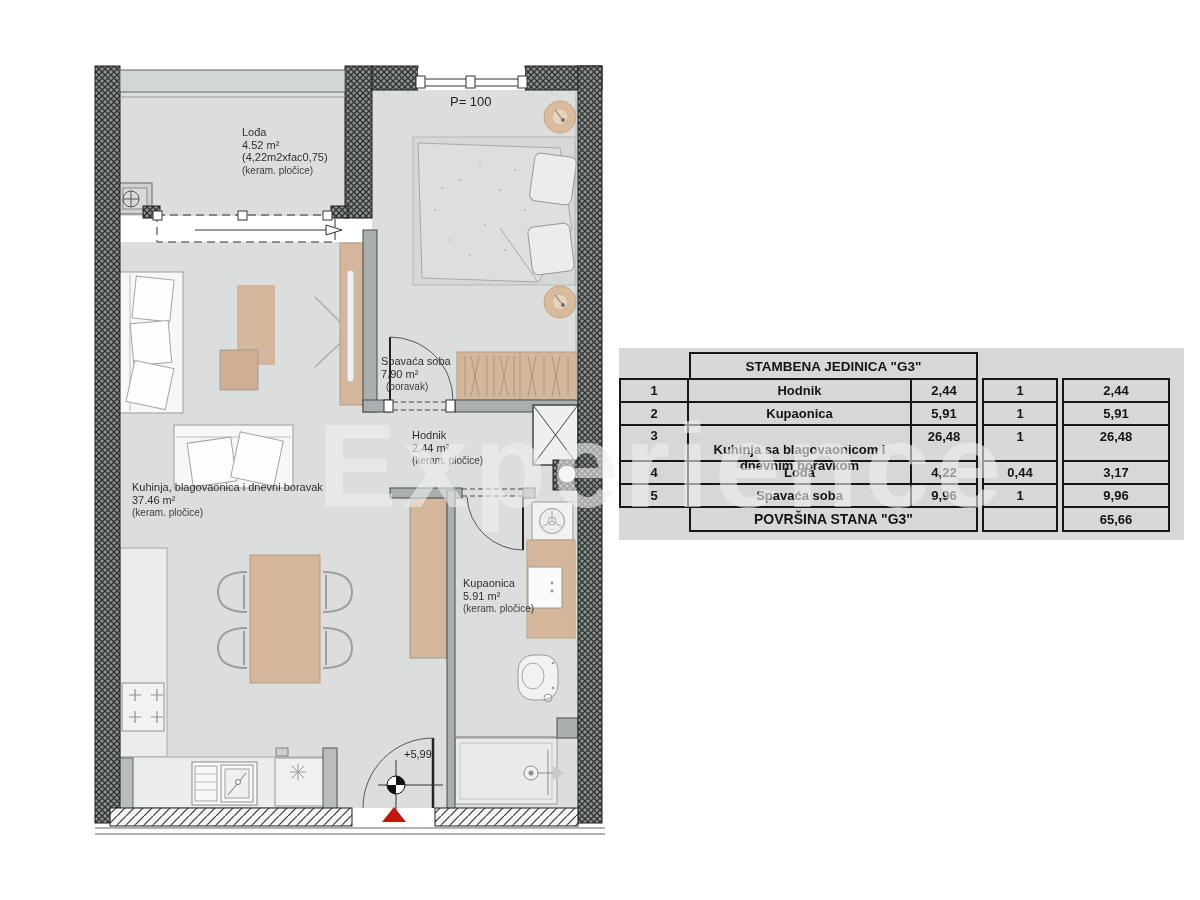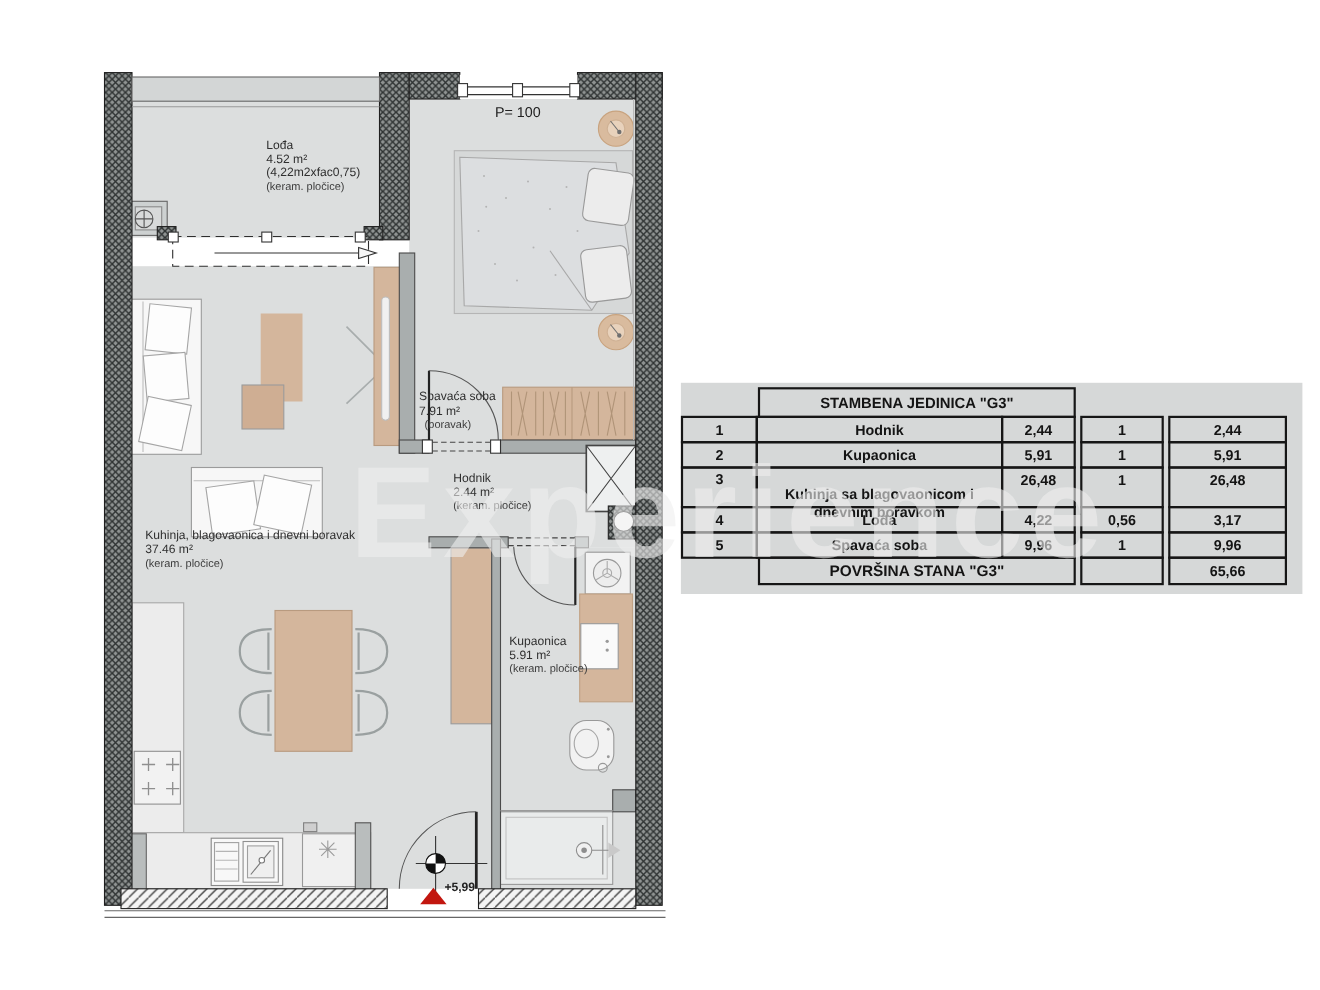--- a/index.html
+++ b/index.html
@@ -292,21 +292,21 @@
 
   <div class="room-label" style="left:242px; top:126px;">
     <div>Lođa</div>
     <div>4.52 m²</div>
     <div>(4,22m2xfac0,75)</div>
     <div class="floor-line">(keram. pločice)</div>
   </div>
 
   <div class="room-label" style="left:381px; top:355px;">
     <div>Spavaća soba</div>
-    <div>7.91 m²</div>
+    <div>7.90 m²</div>
     <div class="floor-line" style="padding-left:5px;">(boravak)</div>
   </div>
 
   <div class="room-label" style="left:132px; top:481px;">
     <div>Kuhinja, blagovaonica i dnevni boravak</div>
     <div>37.46 m²</div>
     <div class="floor-line">(keram. pločice)</div>
   </div>
 
   <div class="room-label" style="left:412px; top:429px;">
@@ -315,21 +315,21 @@
     <div class="floor-line">(keram. pločice)</div>
   </div>
 
   <div class="room-label" style="left:463px; top:577px;">
     <div>Kupaonica</div>
     <div>5.91 m²</div>
     <div class="floor-line">(keram. pločice)</div>
   </div>
 
   <div class="small-annot" style="left:450px; top:94px; font-size:13px;">P= 100</div>
-  <div class="small-annot" style="left:404px; top:801px; font-size:11px;font-weight:bold;">+5,99</div>
+  <div class="small-annot" style="left:404px; top:748px; font-size:11px;">+5,99</div>
 
   <div class="area-table">
     <div class="t-row">
       <div class="c-num h-28 no-border"></div>
       <div class="cell c-head h-28">STAMBENA JEDINICA "G3"</div>
     </div>
 
     <div class="t-row">
       <div class="cell c-num h-25">1</div>
       <div class="cell c-name h-25">Hodnik</div>
@@ -361,21 +361,21 @@
       <div class="cell c-fact h-38 v-top">1</div>
       <div class="c-gap"></div>
       <div class="cell c-res h-38 v-top">26,48</div>
     </div>
 
     <div class="t-row">
       <div class="cell c-num h-25">4</div>
       <div class="cell c-name h-25">Lođa</div>
       <div class="cell c-area h-25">4,22</div>
       <div class="c-gap"></div>
-      <div class="cell c-fact h-25">0,56</div>
+      <div class="cell c-fact h-25">0,44</div>
       <div class="c-gap"></div>
       <div class="cell c-res h-25">3,17</div>
     </div>
 
     <div class="t-row">
       <div class="cell c-num h-25">5</div>
       <div class="cell c-name h-25">Spavaća soba</div>
       <div class="cell c-area h-25">9,96</div>
       <div class="c-gap"></div>
       <div class="cell c-fact h-25">1</div>

